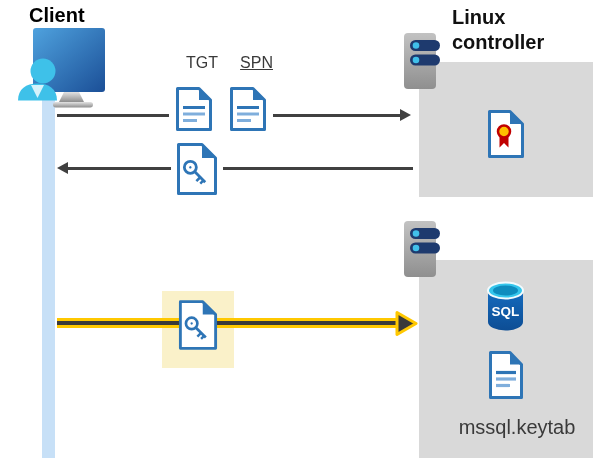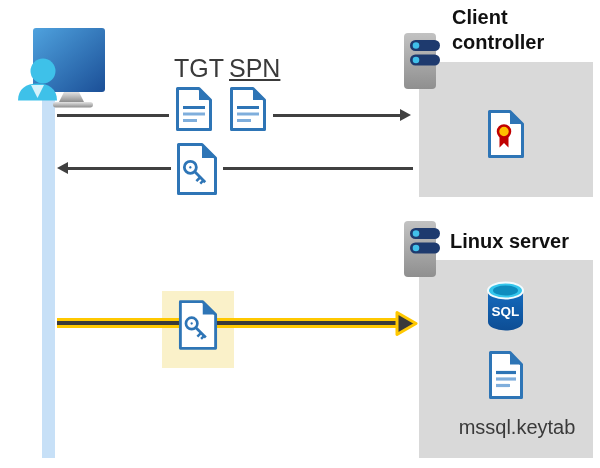--- a/index.html
+++ b/index.html
@@ -2,21 +2,21 @@
 <html><head>
 <meta charset="utf-8">
 <style>
   html,body { margin:0; padding:0; background:#fff; }
   .canvas {
     position:relative; width:600px; height:468px; background:#ffffff;
     font-family:"Liberation Sans", sans-serif; overflow:hidden;
   }
   .abs { position:absolute; }
   .title { font-size:20px; font-weight:bold; color:#111111; line-height:25px; }
-  .small-label { font-size:25px; color:#3a3a3a; text-align:center; }
+  .small-label { font-size:16px; color:#3a3a3a; text-align:right; }
   .panel { background:#d9d9d9; }
   .lifeline { background:#c7e0f7; }
   .hline { height:2.5px; background:#404040; }
   .tri-right { width:0; height:0; border-top:6.5px solid transparent;
                border-bottom:6.5px solid transparent; border-left:11px solid #404040; }
   .tri-left  { width:0; height:0; border-top:6.5px solid transparent;
                border-bottom:6.5px solid transparent; border-right:11px solid #404040; }
   .white-bg { background:#ffffff; }
   .doc-row { display:flex; gap:16px; padding:3px 6px; }
   .highlight-box { background:#faf1c9; }
@@ -110,52 +110,52 @@
     <polygon points="26,2.5 26,16 39.5,16" fill="#2e75b6"></polygon>
     <g transform="rotate(45 20 31)" stroke="#2e75b6" stroke-width="2.8" fill="none">
       <circle cx="12" cy="31" r="6"></circle>
       <circle cx="12" cy="31" r="1.2" fill="#2e75b6" stroke="none"></circle>
       <path d="M18,31 H33"></path>
       <path d="M26,31 V36.5" stroke-width="2.5"></path>
       <path d="M30.5,31 V35.5" stroke-width="2.5"></path>
     </g>
   </svg>
 
+  <div class="abs title" style="left:29px; top:3px; color:#000000;">Client</div>
   <svg class="abs" style="left:18px; top:26px;" width="92" height="84" viewBox="0 0 92 84">
     <rect x="15" y="2" width="72" height="64" rx="3" fill="url(#gMon)"></rect>
     <polygon points="46,66 61,66 66,76 41,76" fill="url(#gStand)"></polygon>
     <rect x="35" y="76" width="40" height="5.5" rx="2.7" fill="url(#gStand)"></rect>
     <circle cx="25" cy="45" r="12.5" fill="#3ec1e9"></circle>
     <path d="M0,74.5 C0,63 8,57.5 19.5,57.5 C31,57.5 39,63 39,74.5 Z" fill="#3ec1e9"></path>
     <polygon points="13,59 19.5,72 26,59" fill="#d6f2fb"></polygon>
   </svg>
 
   <svg class="abs" style="left:402px; top:31px;" width="40" height="60" viewBox="0 0 40 60">
     <rect x="2" y="2" width="32" height="56" rx="4" fill="url(#gSrv)"></rect>
     <rect x="8" y="9" width="30" height="11" rx="5.5" fill="#1e3a6e"></rect>
     <circle cx="14" cy="14.5" r="3.3" fill="#41c0ea"></circle>
     <rect x="8" y="23.5" width="30" height="11" rx="5.5" fill="#1e3a6e"></rect>
     <circle cx="14" cy="29" r="3.3" fill="#41c0ea"></circle>
   </svg>
-  <div class="abs title" style="left:452px; top:5px; width:145px;">Client controller</div>
+  <div class="abs title" style="left:452px; top:5px; width:145px;">Linux controller</div>
   <svg class="abs" style="left:487px; top:109px;" width="38" height="50" viewBox="0 0 38 50">
     <path d="M2.5,2.5 H23 L35.5,15 V47.5 H2.5 Z" fill="#ffffff" stroke="#2e75b6" stroke-width="3" stroke-linejoin="round"></path>
     <polygon points="23,2.5 23,15 35.5,15" fill="#2e75b6"></polygon>
     <path d="M12.5,27 V38.5 L17,34 L21.5,38.5 V27 Z" fill="#c00000"></path>
     <circle cx="17" cy="22.5" r="6" fill="#ffc000" stroke="#c00000" stroke-width="2.5"></circle>
   </svg>
 
   <svg class="abs" style="left:402px; top:219px;" width="40" height="60" viewBox="0 0 40 60">
     <rect x="2" y="2" width="32" height="56" rx="4" fill="url(#gSrv)"></rect>
     <rect x="8" y="9" width="30" height="11" rx="5.5" fill="#1e3a6e"></rect>
     <circle cx="14" cy="14.5" r="3.3" fill="#41c0ea"></circle>
     <rect x="8" y="23.5" width="30" height="11" rx="5.5" fill="#1e3a6e"></rect>
     <circle cx="14" cy="29" r="3.3" fill="#41c0ea"></circle>
   </svg>
-  <div class="abs title" style="left:450px; top:229px;">Linux server</div>
 
   <svg class="abs" style="left:486px; top:281px;" width="39" height="51" viewBox="0 0 39 51">
     <path d="M2,9.5 L2,41 A17.5,8.5 0 0 0 37,41 L37,9.5 Z" fill="url(#gSql)"></path>
     <ellipse cx="19.5" cy="9.5" rx="17.5" ry="8" fill="#35c6ec" stroke="#f2fbfe" stroke-width="2"></ellipse>
     <ellipse cx="19.5" cy="9.5" rx="12.5" ry="5" fill="#0e8cbe"></ellipse>
     <text x="19.5" y="35" text-anchor="middle" font-size="13.5" font-weight="bold" fill="#ffffff" font-family="Liberation Sans, sans-serif">SQL</text>
   </svg>
 
   <svg class="abs" style="left:488px; top:350px;" width="36" height="50" viewBox="0 0 36 50">
     <path d="M2.5,2.5 H22 L33.5,14.5 V47.5 H2.5 Z" fill="#ffffff" stroke="#2e75b6" stroke-width="3" stroke-linejoin="round"></path>

